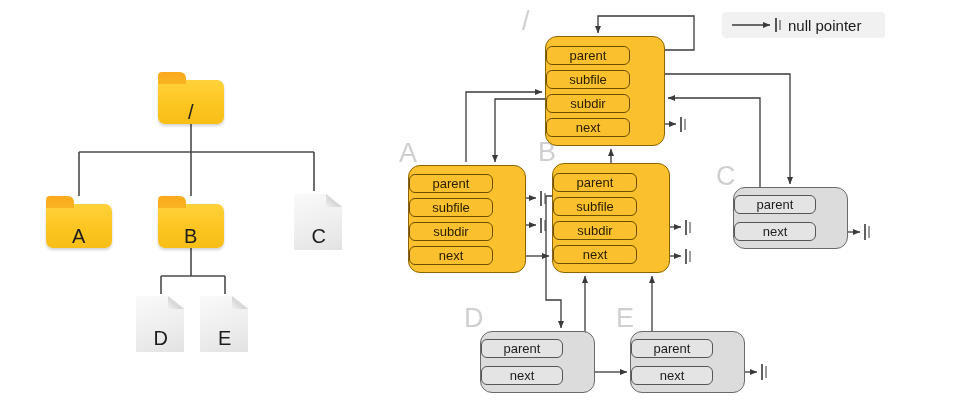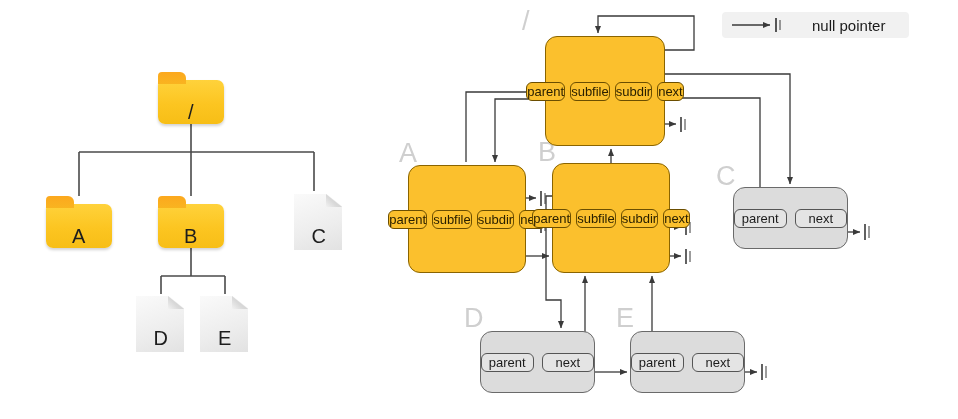--- a/index.html
+++ b/index.html
@@ -77,21 +77,22 @@
   }
   .node-label.folder-label { padding-top: 10px; }
   .node-label.file-label { padding-top: 16px; }
 
   
   .struct {
     position: absolute;
     border-radius: 12px;
     box-sizing: border-box;
     display: flex;
-    align-items: center;
+    flex-direction: column;
+    align-items: flex-start;
     justify-content: center;
   }
   .struct.dir {
     background: #FBC02D;
     border: 1.6px solid #8a6400;
   }
   .struct.file {
     background: #DCDCDC;
     border: 1.6px solid #6a6a6a;
   }
@@ -120,21 +121,21 @@
     font-family: "Liberation Sans", sans-serif;
     user-select: none;
   }
 
   .legend {
     position: absolute;
     background: #f1f1f1;
     border-radius: 4px;
     display: flex;
     align-items: center;
-    gap: 24px;
+    gap: 0;
     padding: 4px 24px 4px 8px;
   }
   .legend-text {
     font-size: 15px;
     color: #1a1a1a;
   }
 </style>
 </head>
 <body>
 

